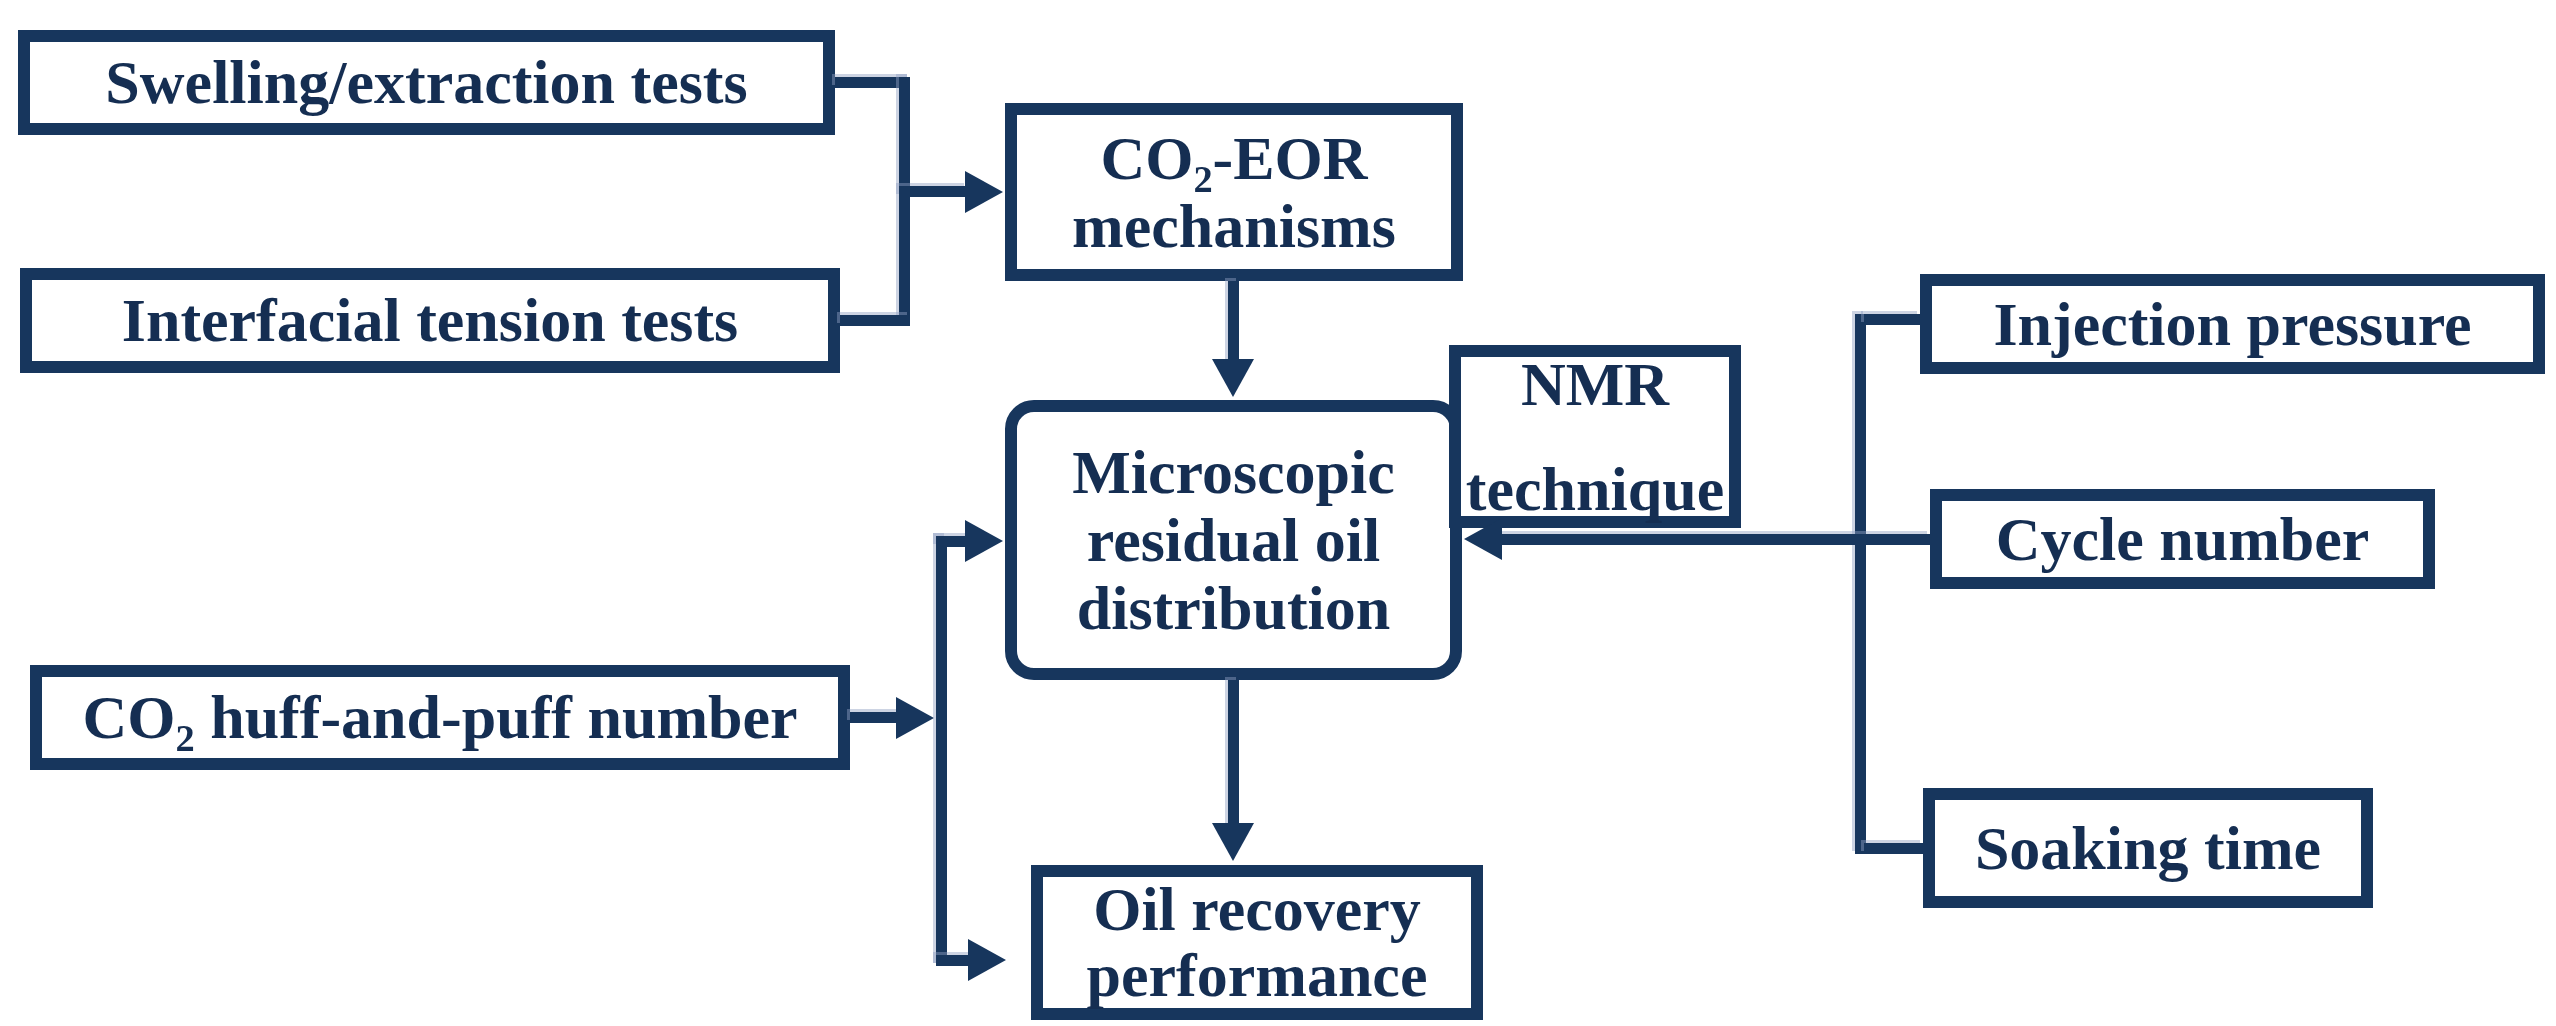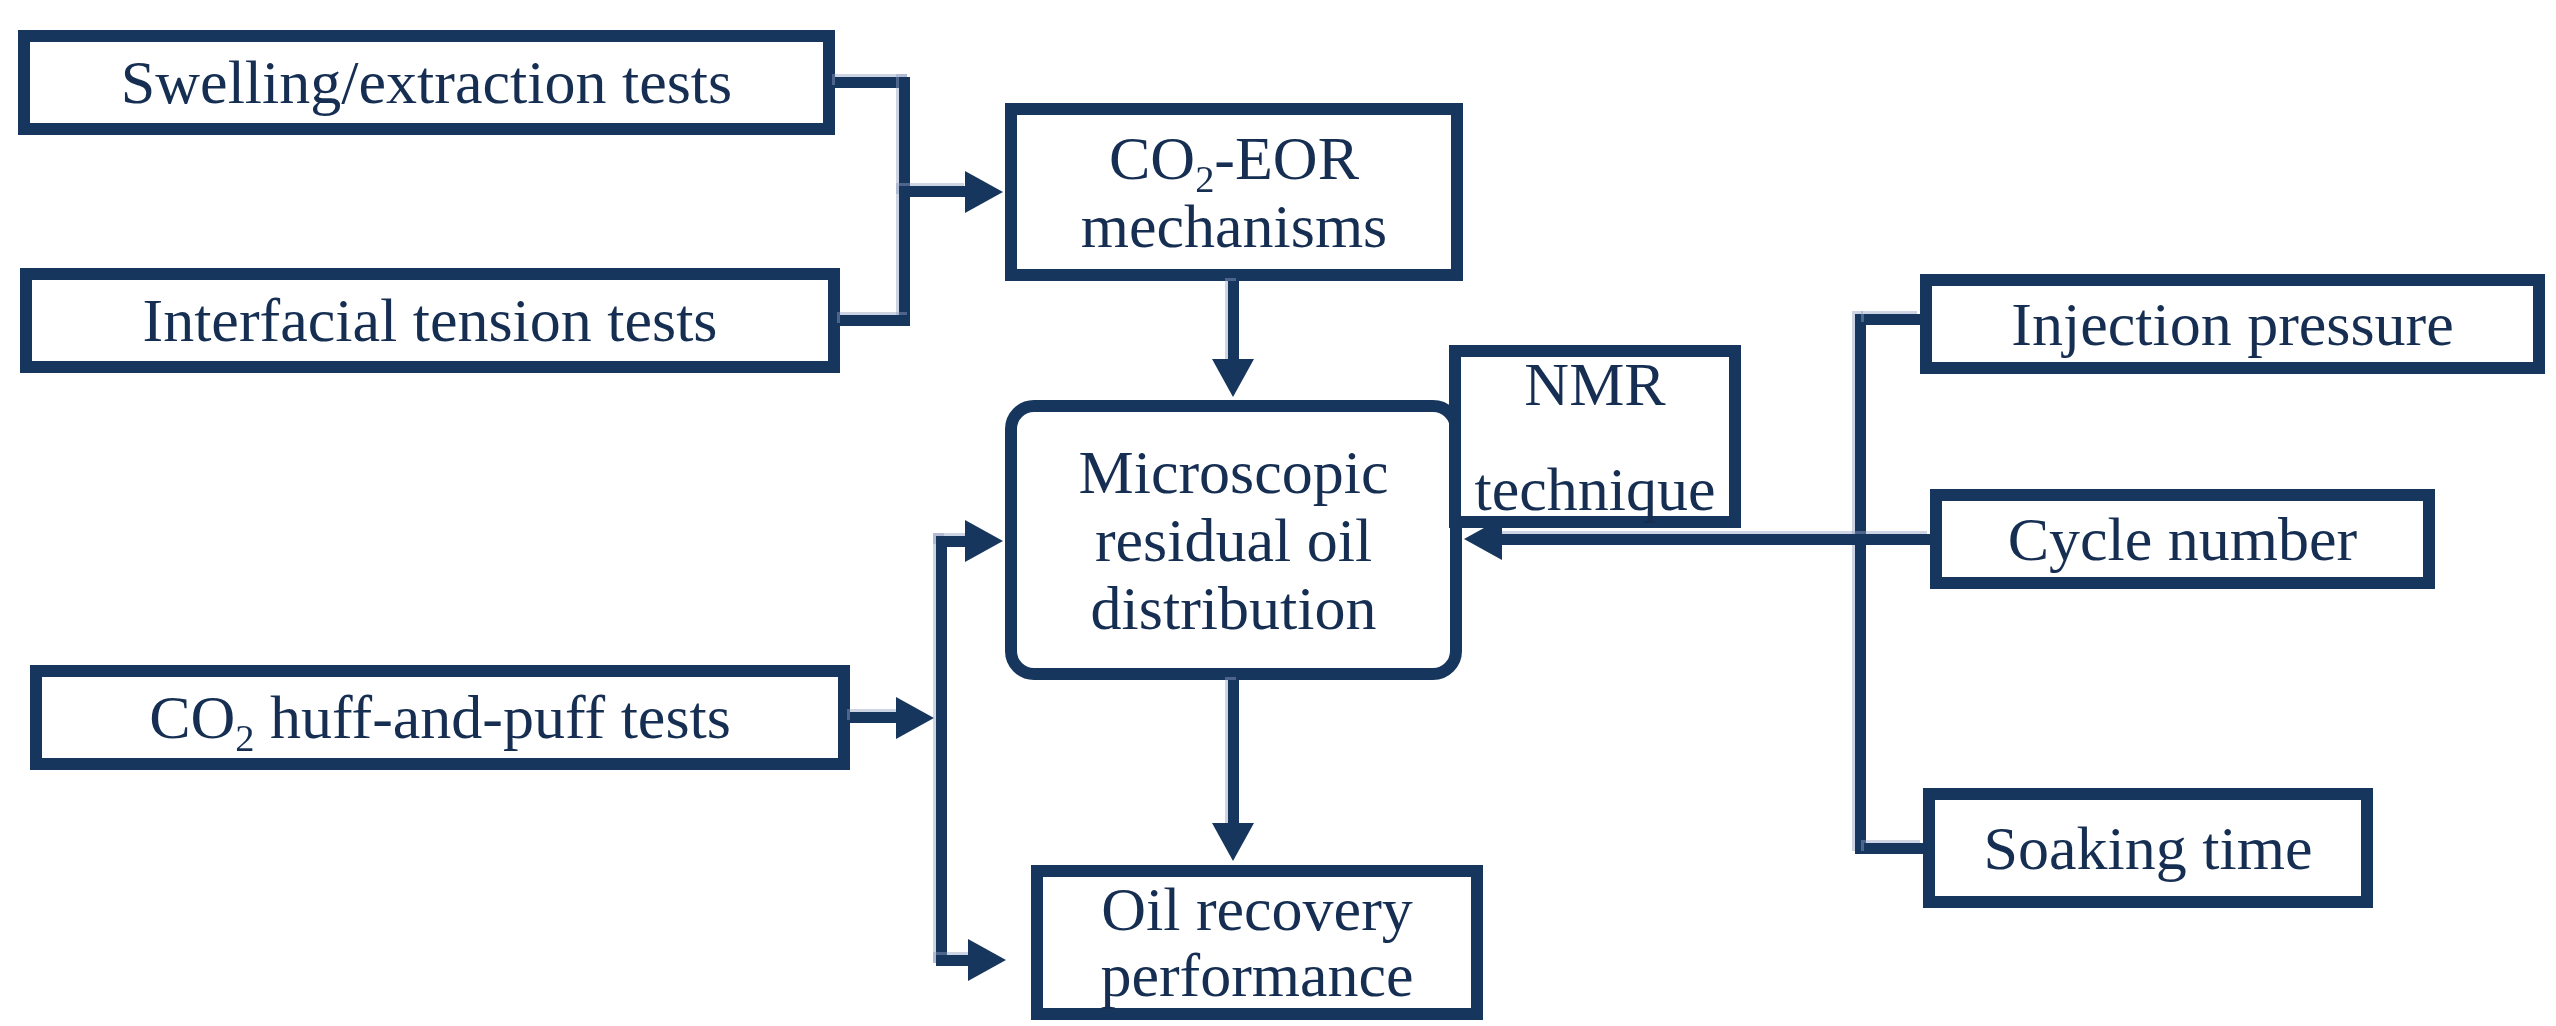--- a/index.html
+++ b/index.html
@@ -12,21 +12,21 @@
        font-family:"Liberation Serif","DejaVu Serif",serif;}
   #figure{position:relative;width:2556px;height:1026px;background:#ffffff;}
 
   .box{
     position:absolute;box-sizing:border-box;
     background:#ffffff;border:12px solid var(--navy);
     display:flex;flex-direction:column;align-items:center;justify-content:center;
     color:var(--ink);font-size:62px;line-height:1.1;text-align:center;
     white-space:nowrap;
   }
-  .box .ln{display:block;}
+  .box .ln{display:block;font-weight:bold;}
   sub{font-size:0.62em;line-height:0;}
 
   .line{position:absolute;background:var(--navy);box-shadow:-3px -3px 0 0 var(--halo);}
   .ah{position:absolute;width:0;height:0;}
   .ah-r{border-top:21px solid transparent;border-bottom:21px solid transparent;border-left:38px solid var(--navy);}
   .ah-l{border-top:21px solid transparent;border-bottom:21px solid transparent;border-right:38px solid var(--navy);}
   .ah-d{border-left:21px solid transparent;border-right:21px solid transparent;border-top:38px solid var(--navy);}
 
   
   #box-swelling   {left:18px;   top:30px;  width:817px; height:105px;}
@@ -74,21 +74,21 @@
 
   <div class="box" id="box-swelling">
     <span class="ln">Swelling/extraction tests</span>
   </div>
 
   <div class="box" id="box-interfacial">
     <span class="ln">Interfacial tension tests</span>
   </div>
 
   <div class="box" id="box-huff">
-    <span class="ln"><span>CO</span><sub>2</sub><span> huff-and-puff tests</span></span>
+    <span class="ln"><span>CO</span><sub>2</sub><span> huff-and-puff number</span></span>
   </div>
 
   <div class="box" id="box-co2eor">
     <span class="ln"><span>CO</span><sub>2</sub><span>-EOR</span></span>
     <span class="ln">mechanisms</span>
   </div>
 
   <div class="box" id="box-micro">
     <span class="ln">Microscopic</span>
     <span class="ln">residual oil</span>

